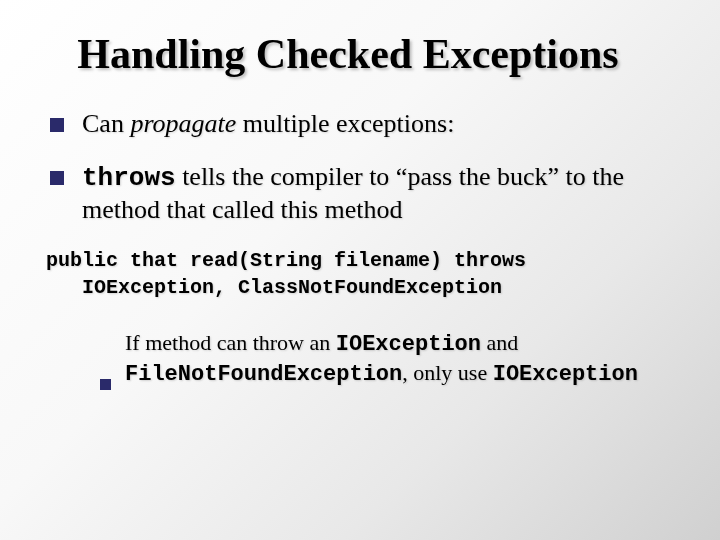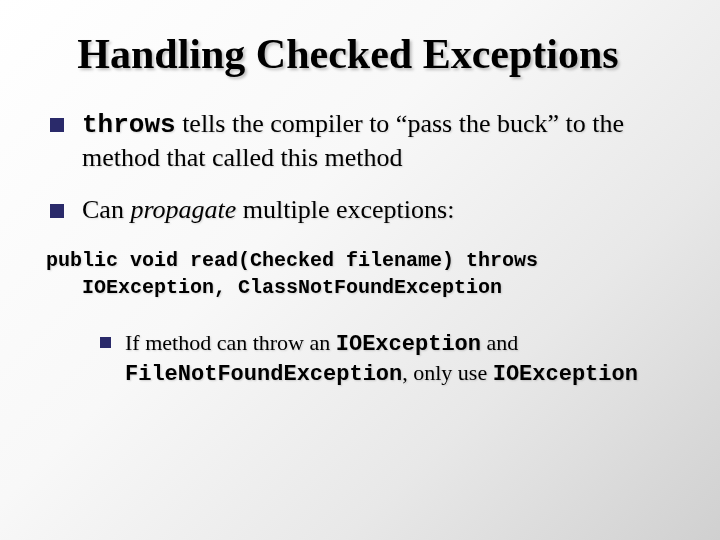--- a/index.html
+++ b/index.html
@@ -38,21 +38,21 @@
     width: 14px;
     height: 14px;
     background: #2a2a6a;
     margin-top: 10px;
     margin-right: 18px;
     flex-shrink: 0;
   }
   .sub-bullet {
     display: flex;
     flex-direction: row;
-    align-items: flex-start;
+    align-items: flex-end;
     font-size: 22px;
     margin: 8px 0 8px 60px;
     line-height: 1.3;
     text-shadow: 1px 1px 2px rgba(0,0,0,0.15);
   }
   .sub-bullet .marker {
     width: 11px;
     height: 11px;
     background: #2a2a6a;
     margin-top: 8px;
@@ -78,32 +78,32 @@
 </head>
 <body>
 
 <div class="slide">
 
   <div class="title">Handling Checked Exceptions</div>
 
   <div class="bullet">
     <div class="marker"></div>
     <div>
-      <span class="code-inline">throws</span><span> tells the compiler to “pass the buck” to the method that called this method</span>
+      <span>Can </span><span class="ital">propagate</span><span> multiple exceptions:</span>
     </div>
   </div>
 
   <div class="bullet">
     <div class="marker"></div>
     <div>
-      <span>Can </span><span class="ital">propagate</span><span> multiple exceptions:</span>
+      <span class="code-inline">throws</span><span> tells the compiler to “pass the buck” to the method that called this method</span>
     </div>
   </div>
 
-  <div class="code-block">public void read(Checked filename) throws IOException, ClassNotFoundException</div>
+  <div class="code-block">public that read(String filename) throws IOException, ClassNotFoundException</div>
 
 
   <div class="sub-bullet">
     <div class="marker"></div>
     <div>
       <span>If method can throw an </span><span class="code-inline">IOException</span><span> and </span><span class="code-inline">FileNotFoundException</span><span>, only use </span><span class="code-inline">IOException</span>
     </div>
   </div>
 
 </div>

